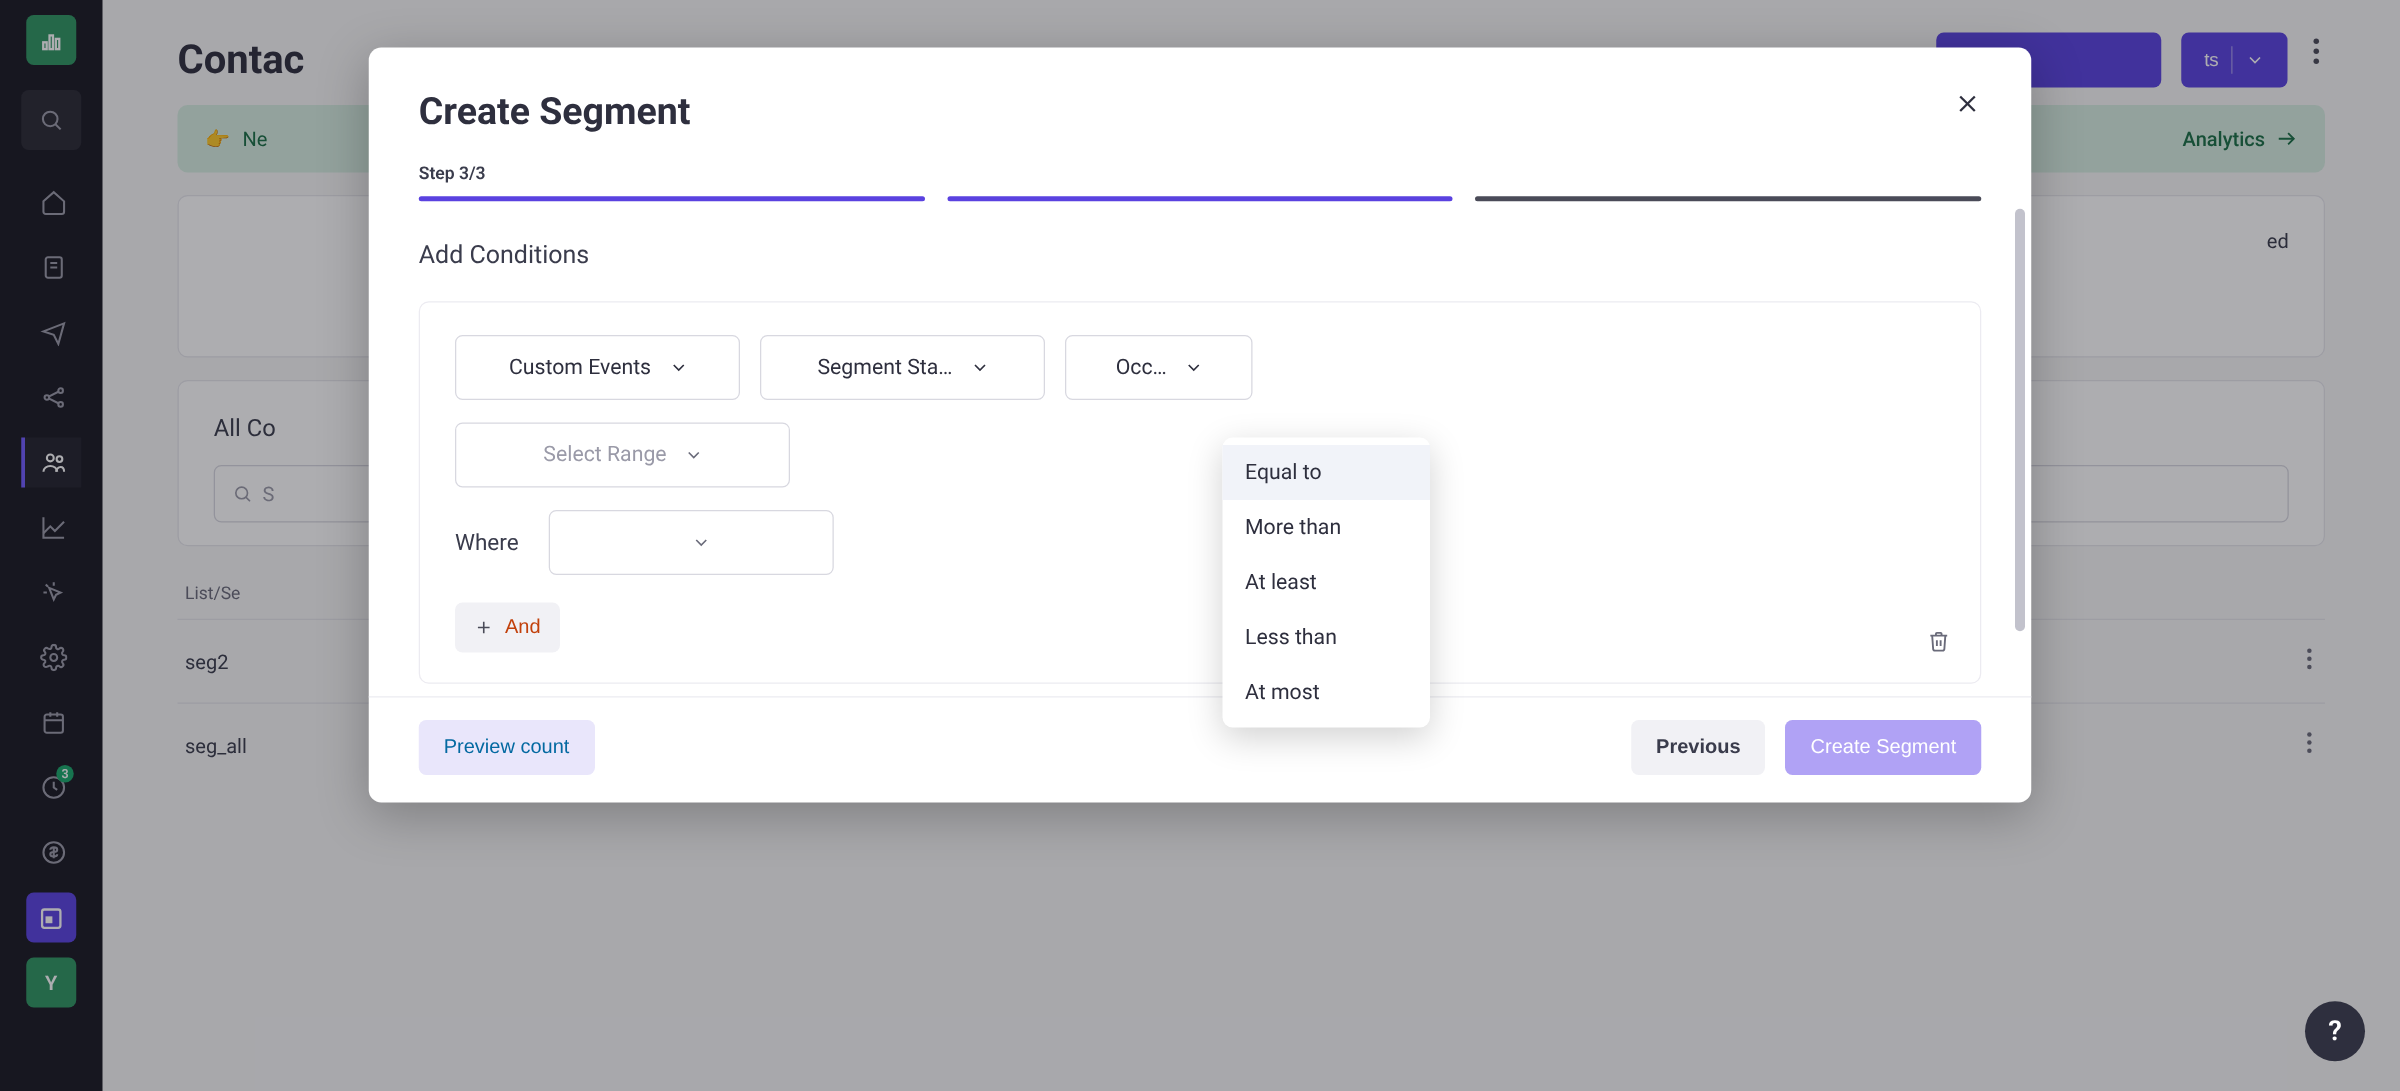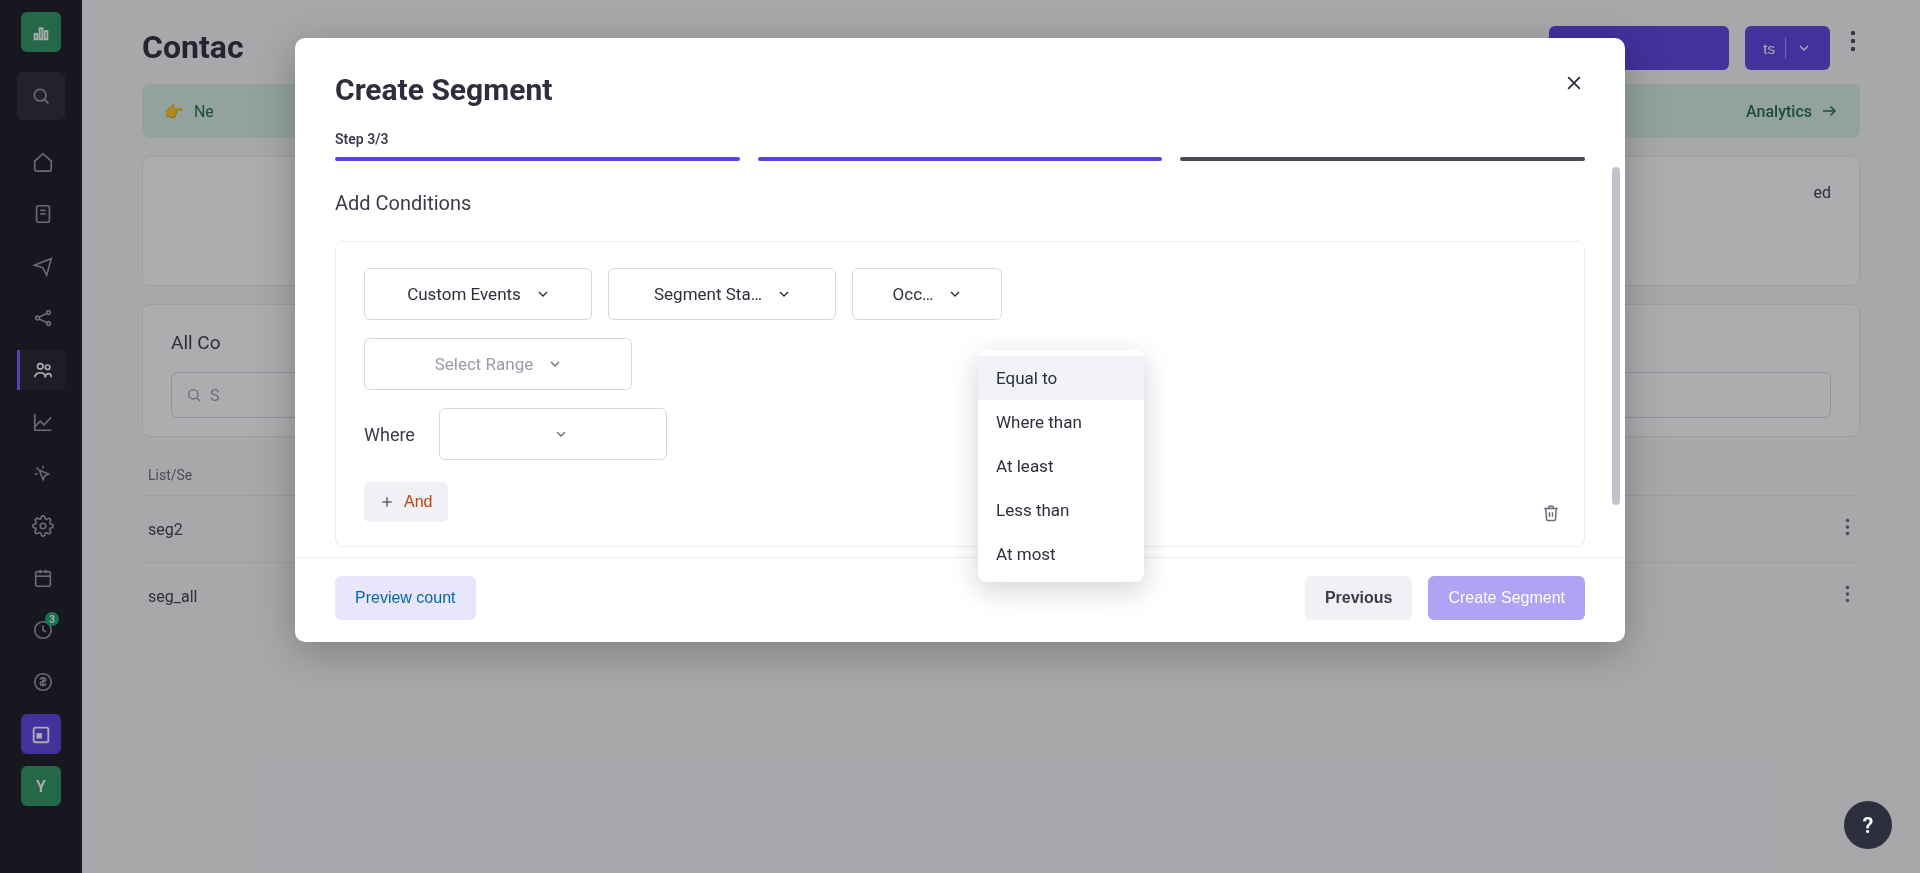--- a/index.html
+++ b/index.html
@@ -554,21 +554,21 @@
   <div class="modal-footer">
     <button class="btn preview">Preview count</button>
     <div class="footer-right">
       <button class="btn prev">Previous</button>
       <button class="btn create">Create Segment</button>
     </div>
   </div>
 
   <div class="dropdown" style="left:683px; top:312px;">
     <div class="dropdown-item hover">Equal to</div>
-    <div class="dropdown-item">Where than</div>
+    <div class="dropdown-item">More than</div>
     <div class="dropdown-item">At least</div>
     <div class="dropdown-item">Less than</div>
     <div class="dropdown-item">At most</div>
   </div>
 </div>
 
 <div class="fab">
   <span>?</span>
 </div>
 

